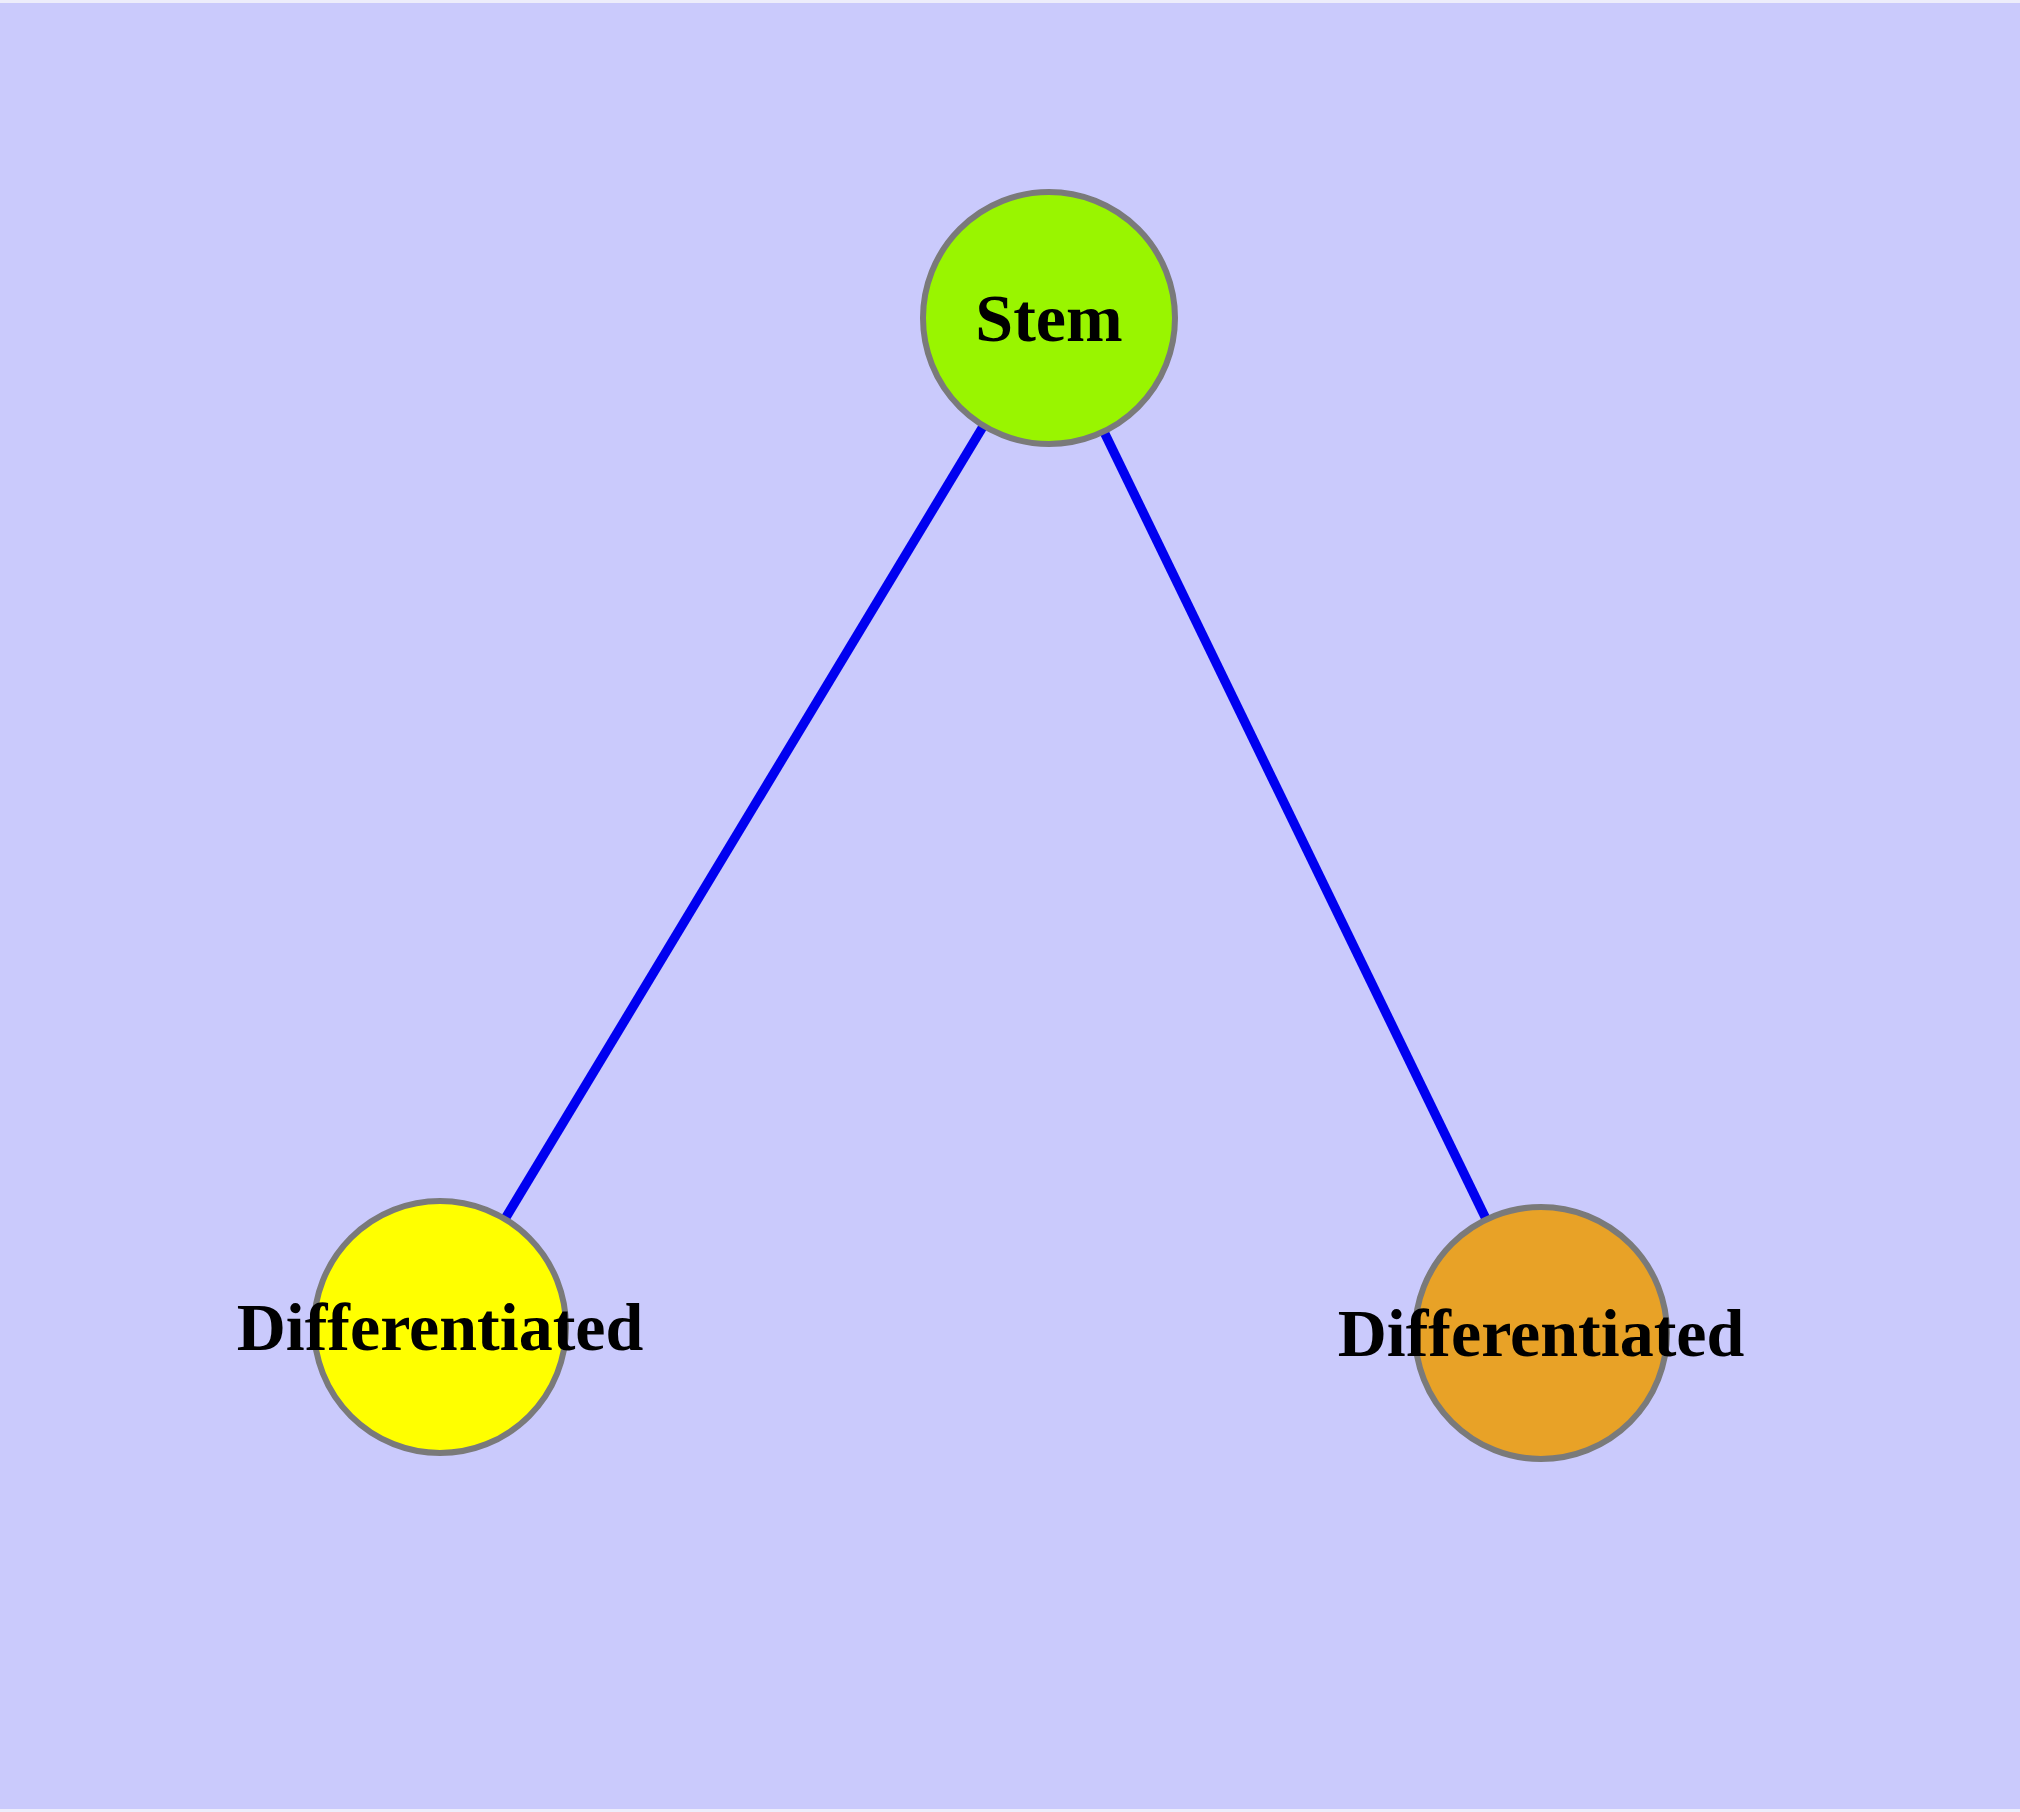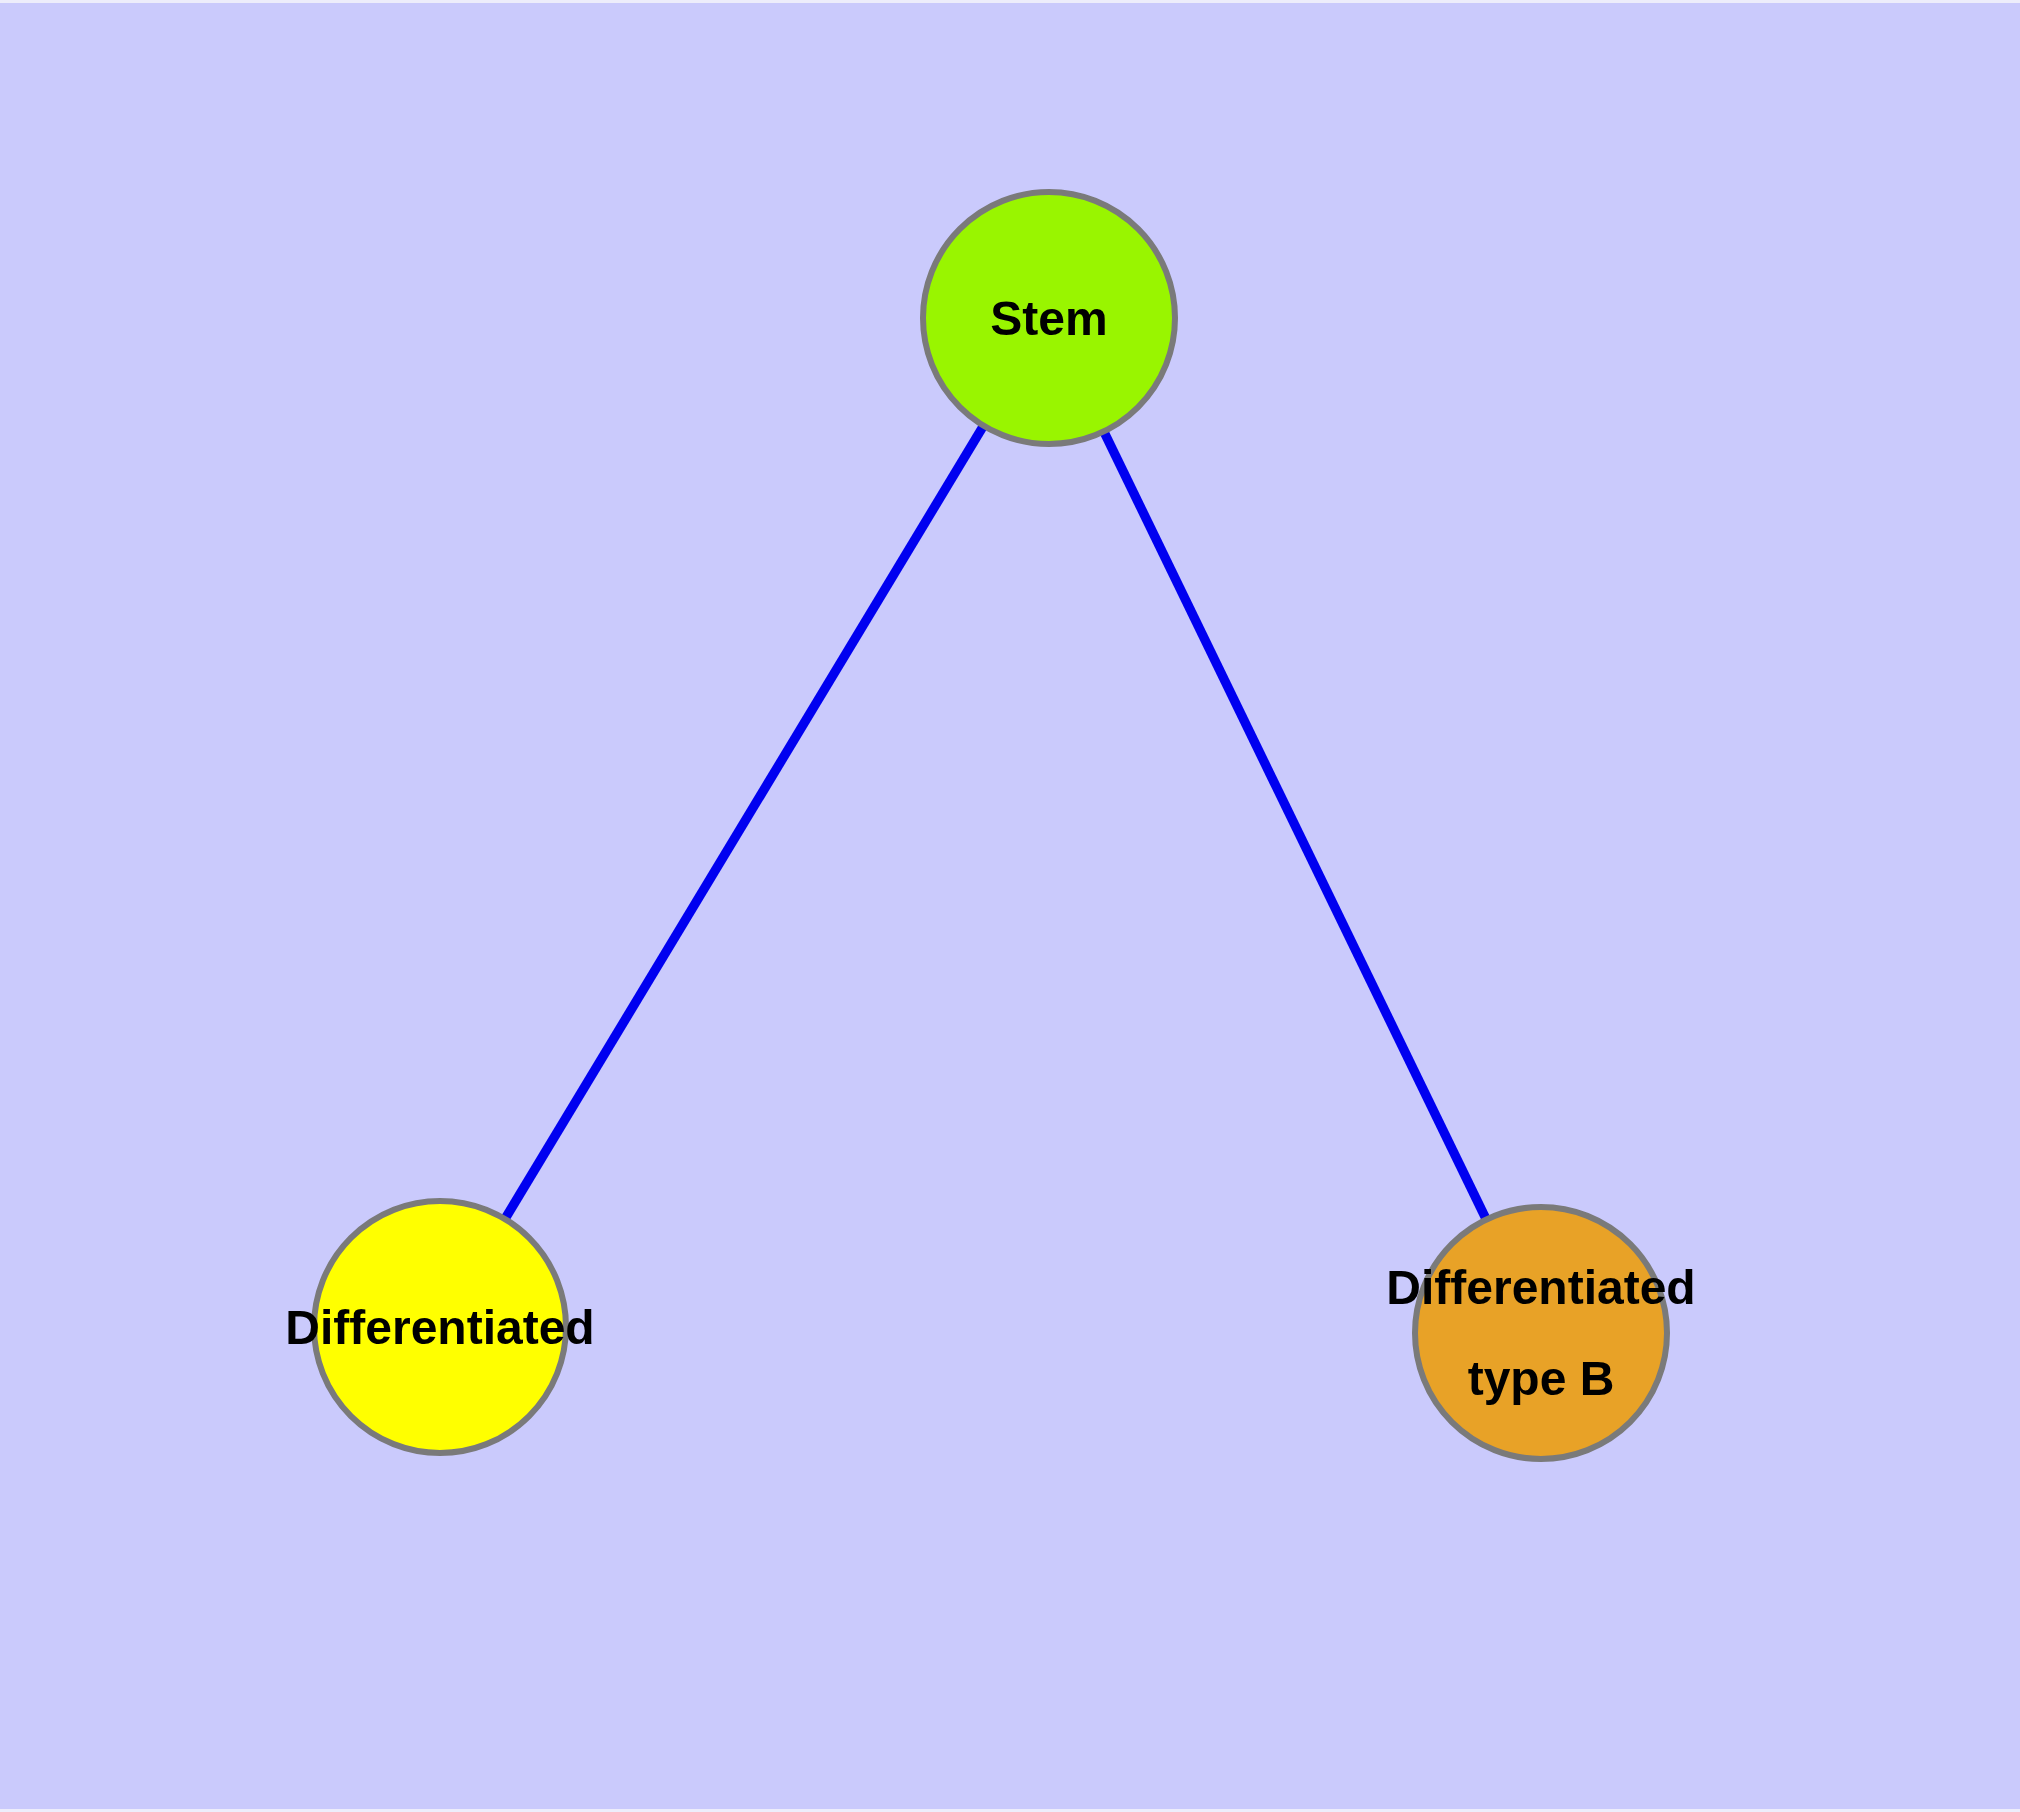--- a/index.html
+++ b/index.html
@@ -41,23 +41,24 @@
     border: 6.8px solid #7A7A7A;
   }
   .node-label {
     position: absolute;
     left: 50%;
     top: 50%;
     transform: translate(-50%, -50%);
     text-align: center;
     white-space: nowrap;
     font-weight: bold;
-    font-size: 48px;
+    font-size: 68px;
     line-height: 91px;
     color: #000000;
+    font-family: Liberation Serif, serif;
   }
   .node-label span {
     display: block;
   }
 </style>
 </head>
 <body>
 
 <div class="canvas" style="background: rgb(202, 202, 252);">
 
@@ -74,21 +75,20 @@
 
   <div class="node" style="left: 311px; top: 1198px; width: 258px; height: 258px; background: rgb(255, 255, 0); border-color: rgb(122, 122, 122);">
     <div class="node-label" style="color: rgb(0, 0, 0);">
       <span>Differentiated</span>
     </div>
   </div>
 
   <div class="node" style="left: 1412px; top: 1204px; width: 258px; height: 258px; background: rgb(232, 162, 39); border-color: rgb(122, 122, 122);">
     <div class="node-label" style="color: rgb(0, 0, 0);">
       <span>Differentiated</span>
-      <span>type B</span>
     </div>
   </div>
 
   <div class="edge-strip top" style="background: rgb(237, 237, 251);"></div>
   <div class="edge-strip bottom" style="background: rgb(237, 237, 251);"></div>
 
 </div>
 
 
 </body></html>

